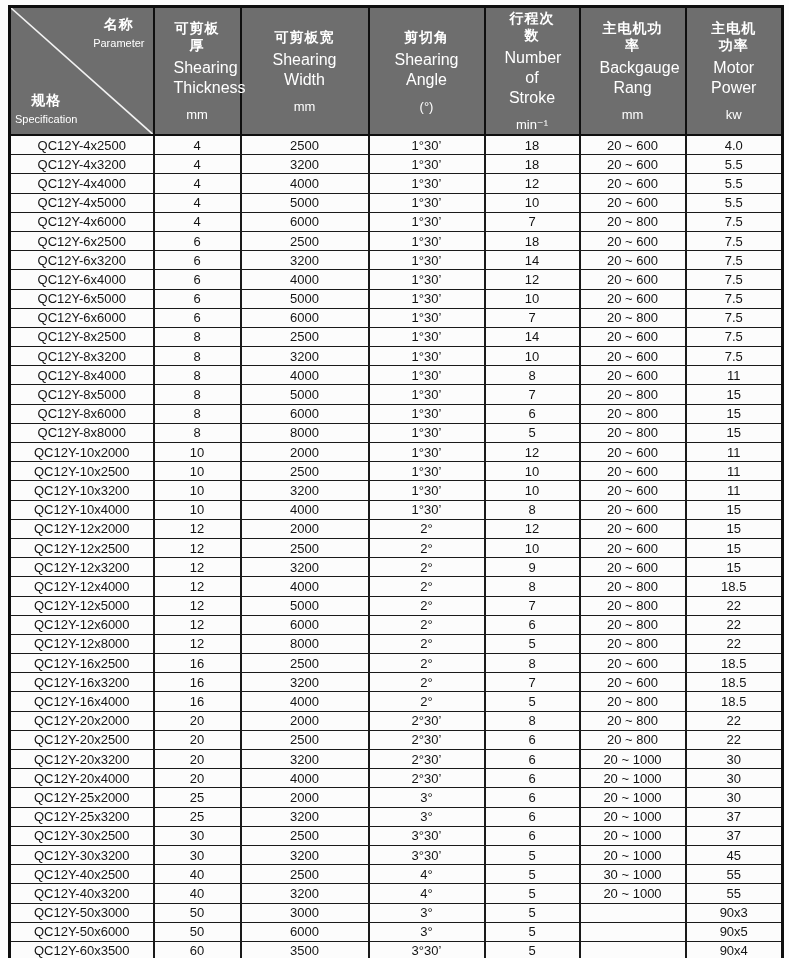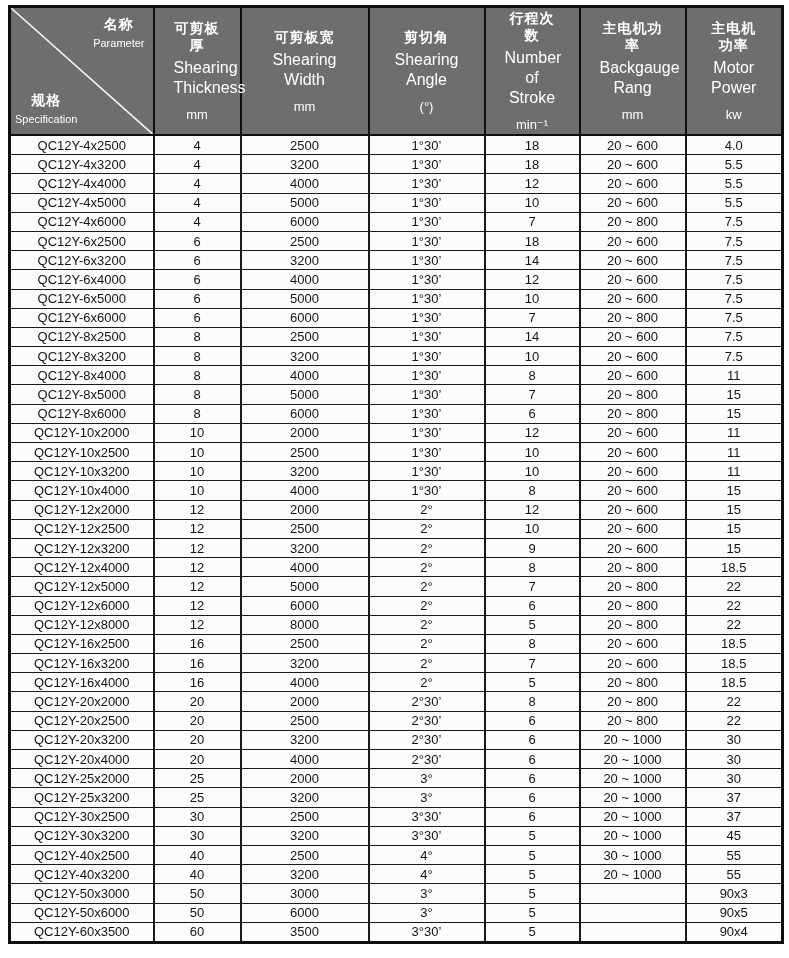--- a/index.html
+++ b/index.html
@@ -251,20 +251,29 @@
         <tr>
           <td>QC12Y-8x6000</td>
           <td>8</td>
           <td>6000</td>
           <td>1°30’</td>
           <td>6</td>
           <td>20 ~ 800</td>
           <td>15</td>
         </tr>
         <tr>
+          <td>QC12Y-8x8000</td>
+          <td>8</td>
+          <td>8000</td>
+          <td>1°30’</td>
+          <td>5</td>
+          <td>20 ~ 800</td>
+          <td>15</td>
+        </tr>
+        <tr>
           <td>QC12Y-10x2000</td>
           <td>10</td>
           <td>2000</td>
           <td>1°30’</td>
           <td>12</td>
           <td>20 ~ 600</td>
           <td>11</td>
         </tr>
         <tr>
           <td>QC12Y-10x2500</td>

